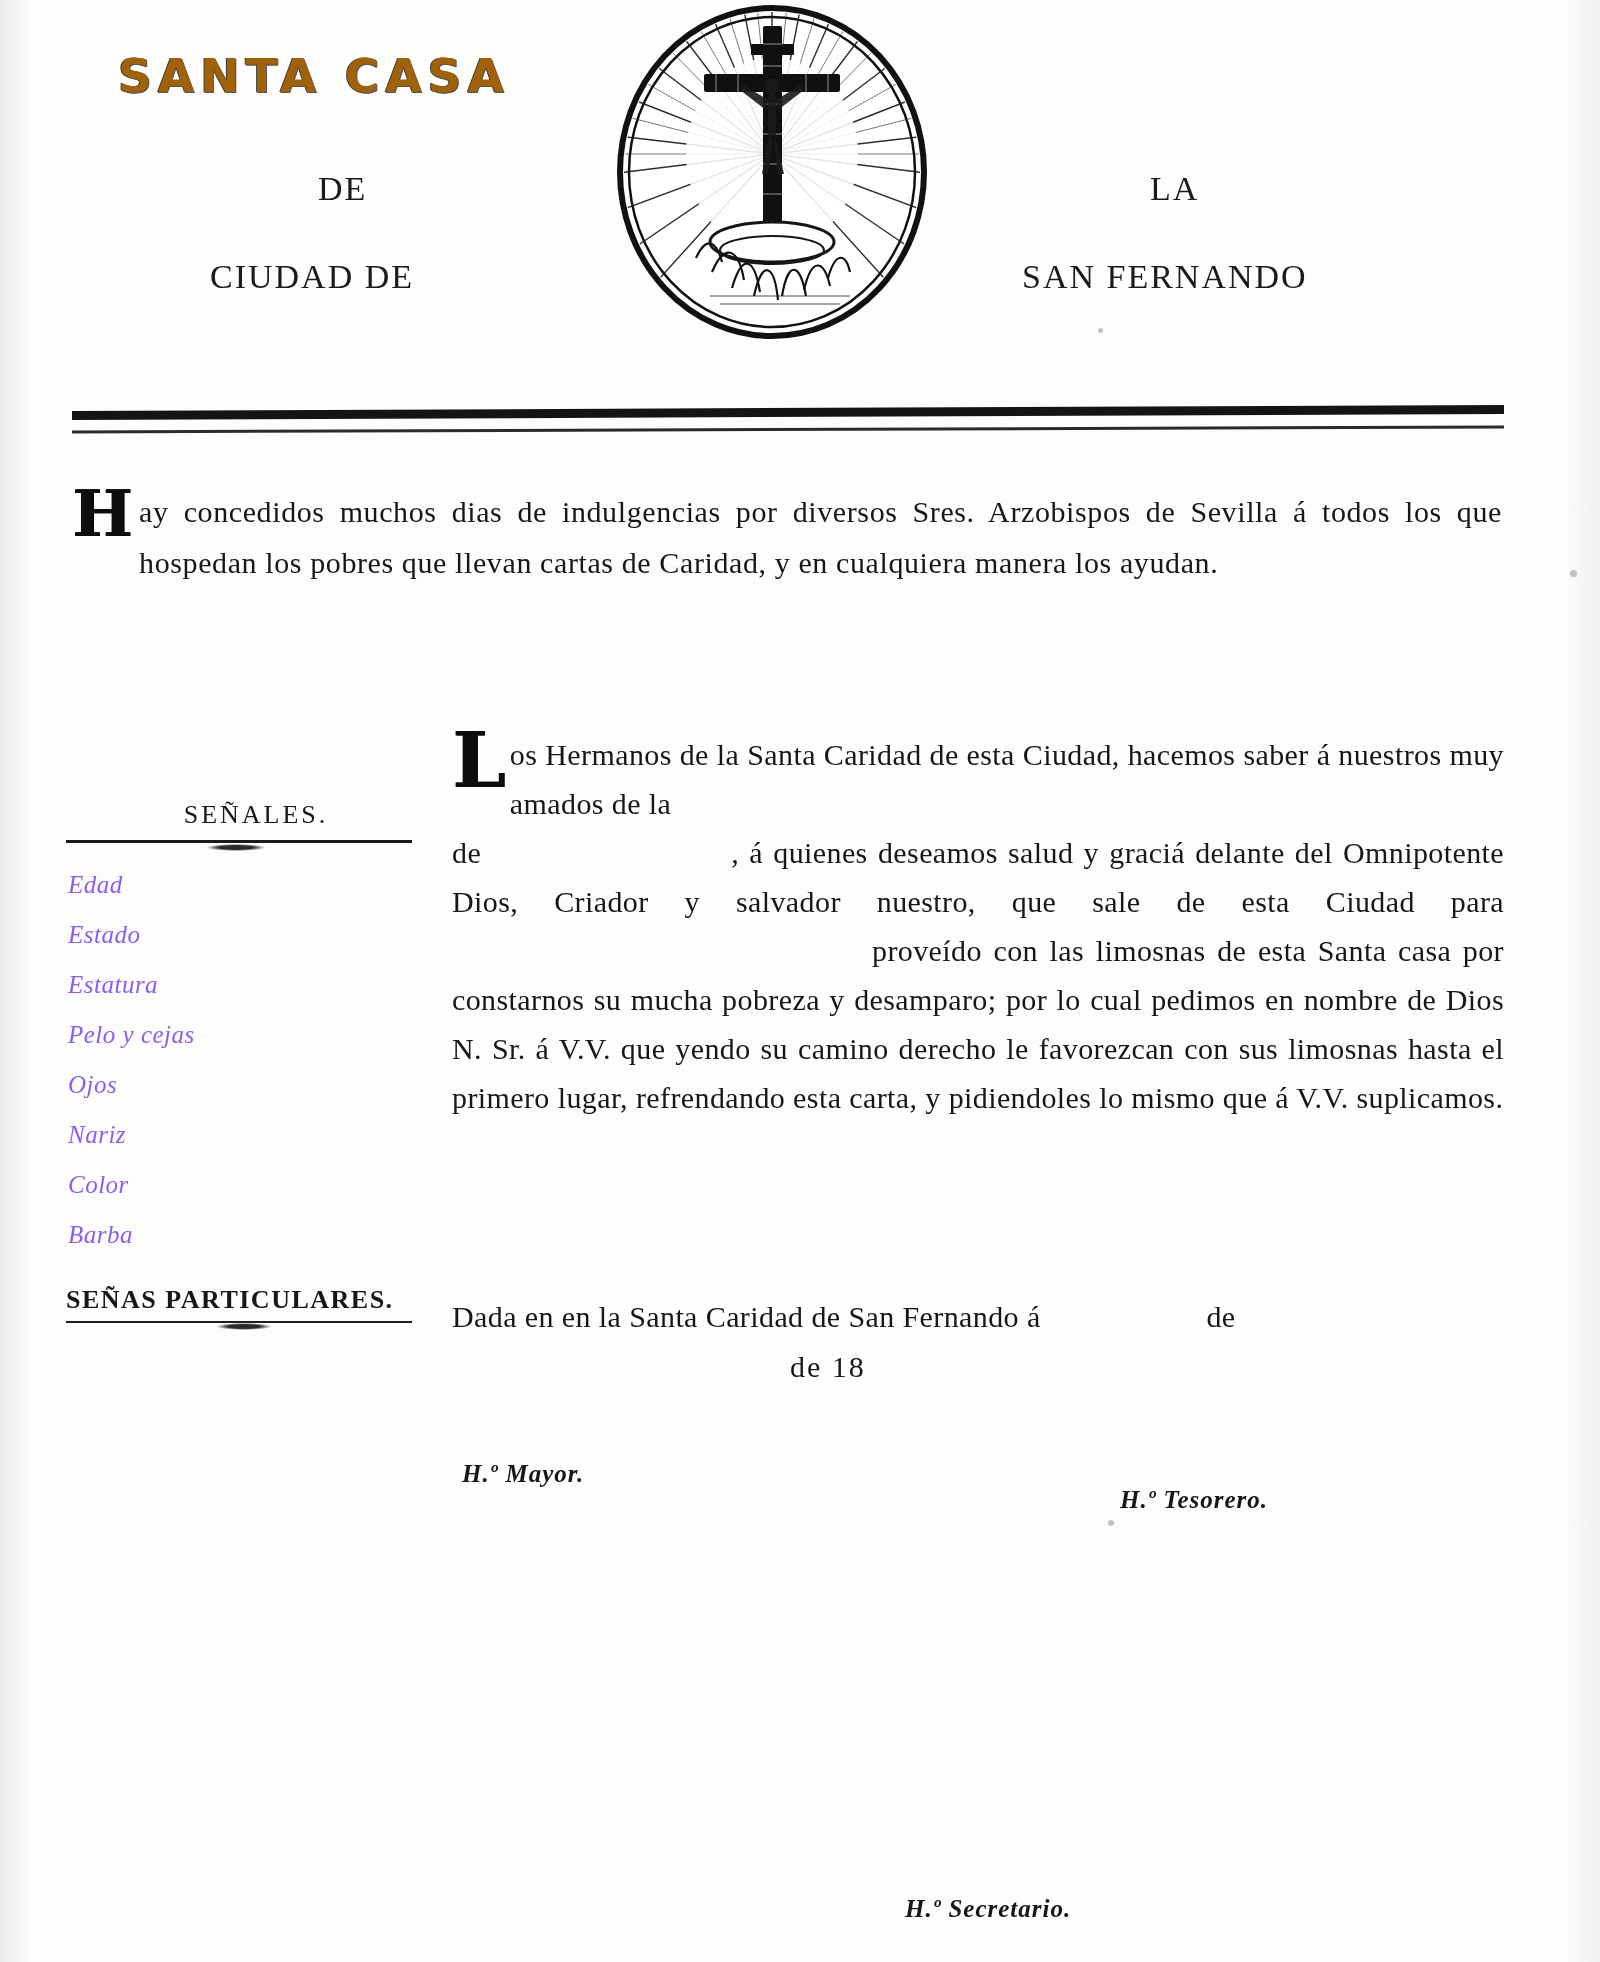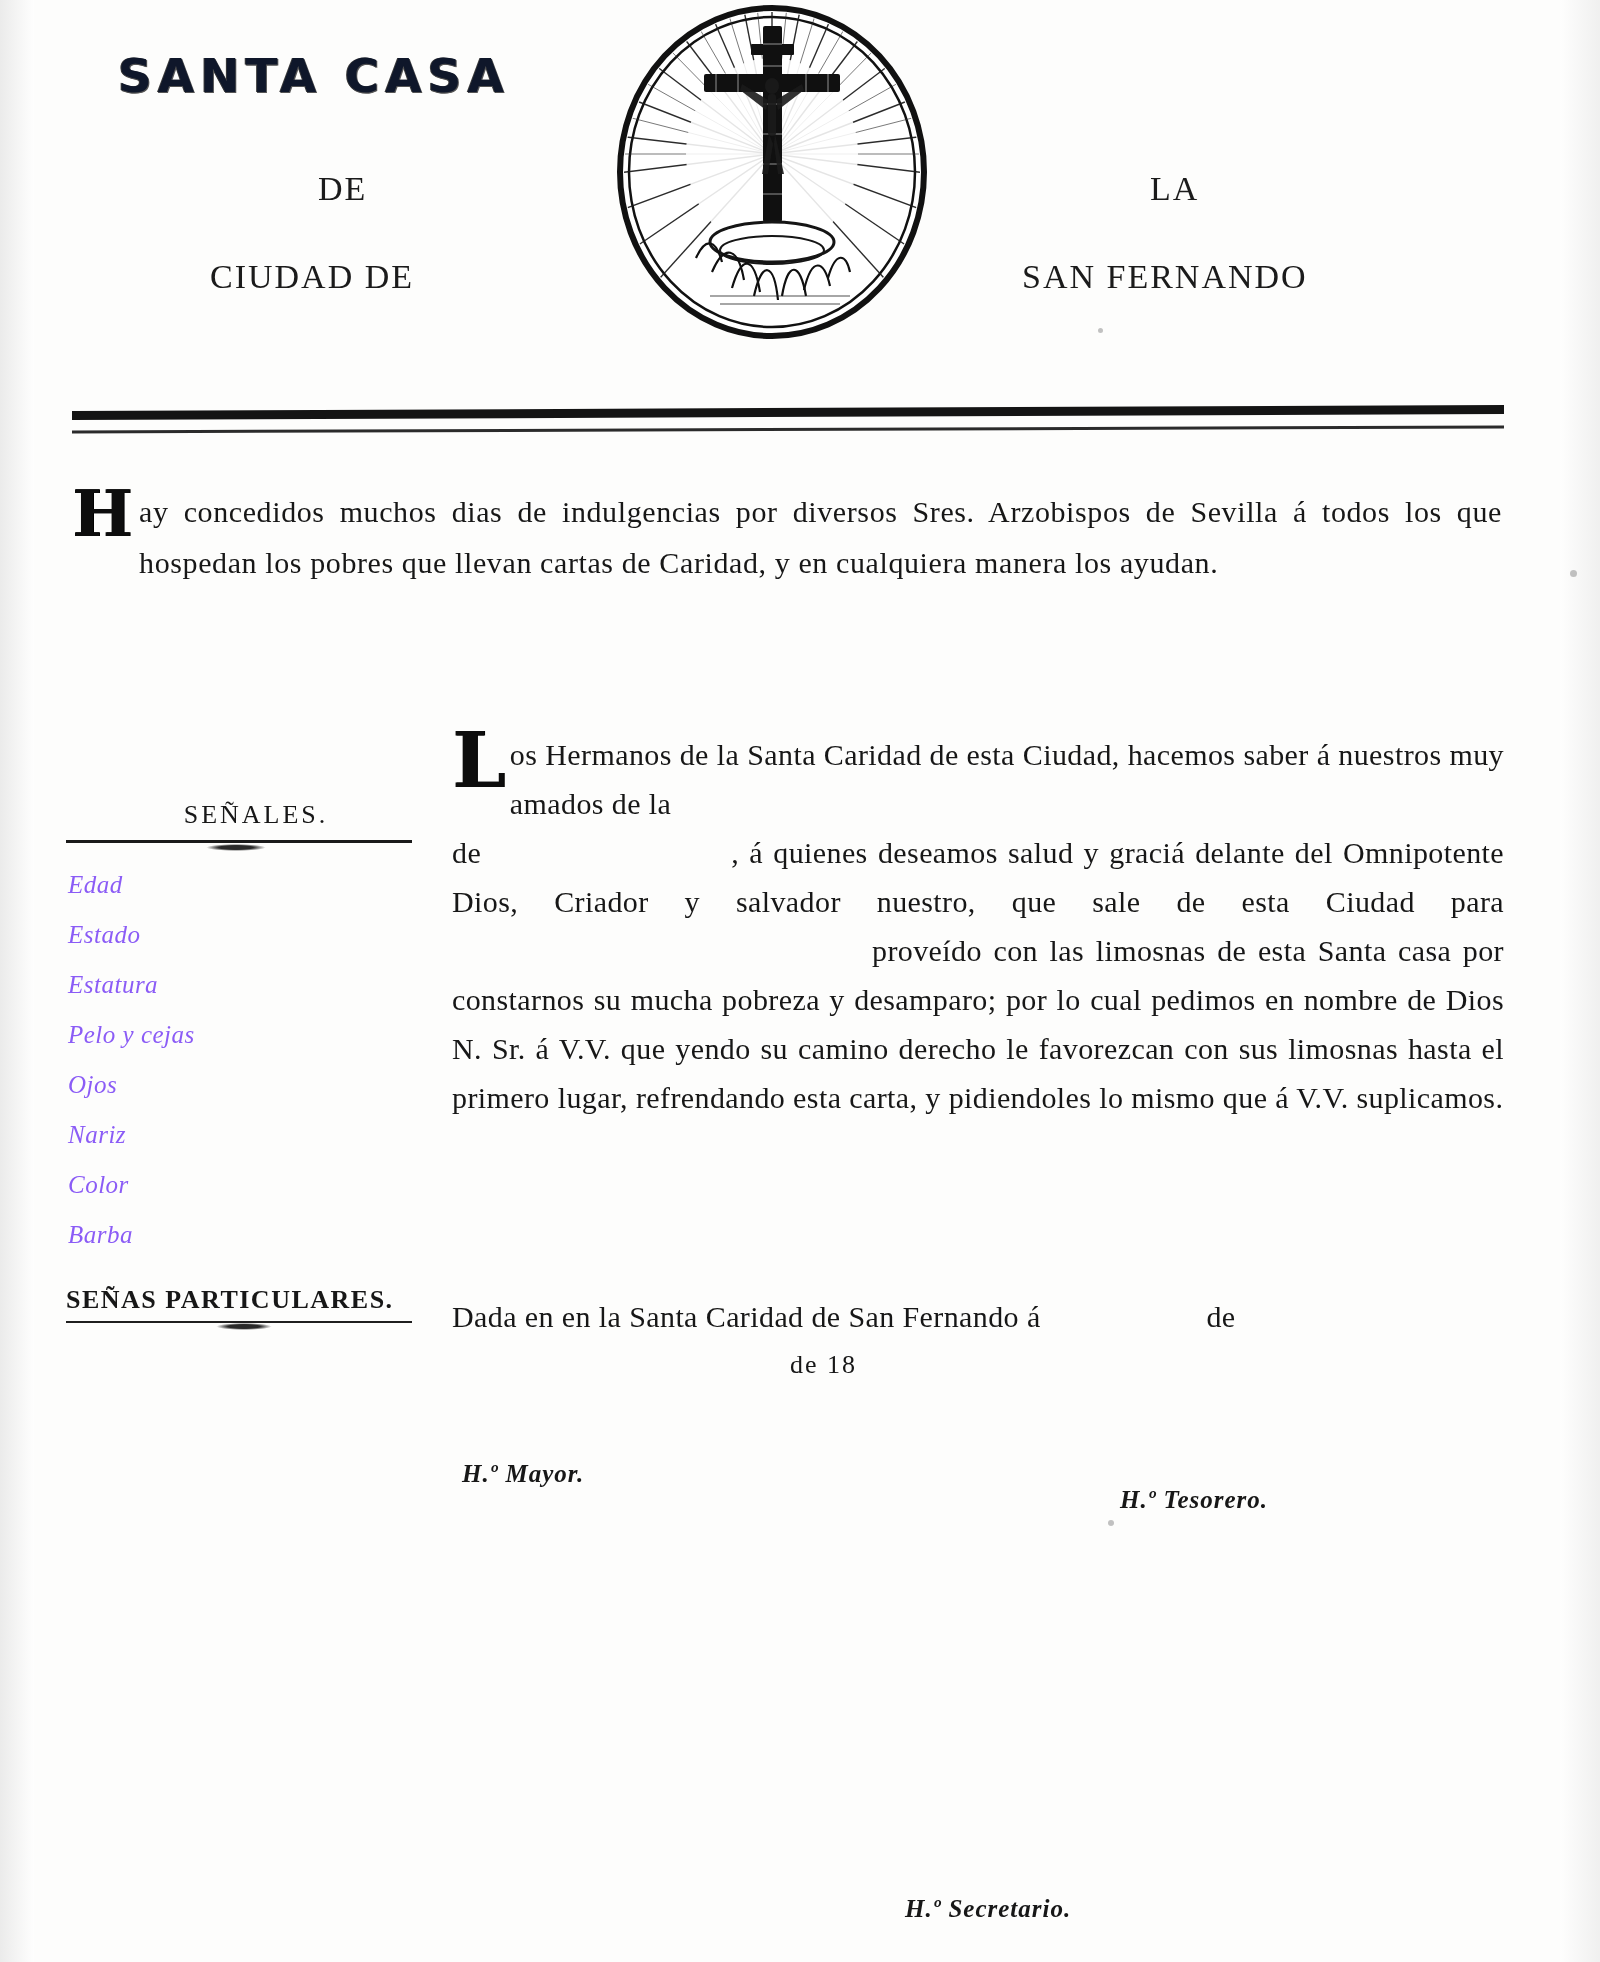--- a/index.html
+++ b/index.html
@@ -45,21 +45,21 @@
     left: 0; top: 0;
     width: 1600px;
     height: 400px;
   }
   .hdr-bold {
     position: absolute;
     font-family: "DejaVu Sans", sans-serif;
     font-weight: 700;
     letter-spacing: 6px;
     font-size: 47px;
-    color: #0f172a;
+    color: #a16207;
     text-shadow: 1px 1px 0 #555, -1px 0px 0 #3a3a3a, 0 1px 0 #444;
     white-space: nowrap;
   }
   #title-left  { left: 118px; top: 48px; }
   #title-right { left: 945px; top: 48px; }
 
   .hdr-plain {
     position: absolute;
     font-family: "Liberation Serif", serif;
     font-size: 34px;
@@ -200,21 +200,21 @@
     position: absolute;
     left: 452px; top: 1300px;
     width: 1052px;
     font-size: 30px;
     letter-spacing: .4px;
     white-space: nowrap;
   }
   #date-line {
     position: absolute;
     left: 790px; top: 1350px;
-    font-size: 26px;
+    font-size: 30px;
     letter-spacing: 2px;
   }
 
   
   .sig {
     position: absolute;
     font-family: "Liberation Serif", serif;
     font-style: italic;
     font-weight: 700;
     font-size: 25px;

